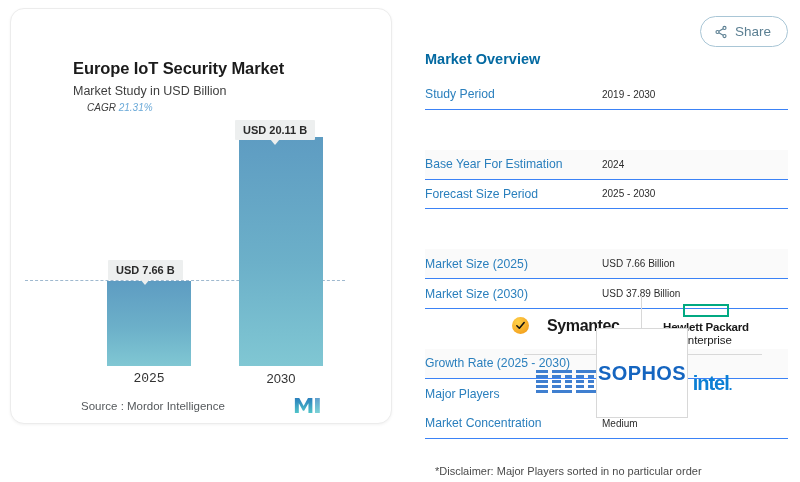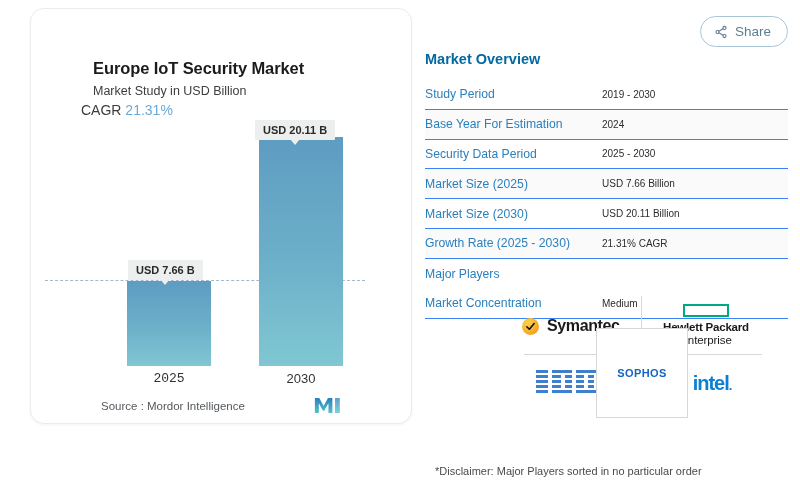--- a/index.html
+++ b/index.html
@@ -11,34 +11,33 @@
     -webkit-font-smoothing:antialiased;
   }
   .page{position:absolute;inset:0;}
 
   
   .chart-card{
     position:absolute;left:10px;top:8px;width:380px;height:414px;
     background:#ffffff;border:1px solid #ececec;border-radius:14px;
     box-shadow:0 1px 3px rgba(0,0,0,0.05);
     overflow:hidden;
-    margin-left:20px;
   }
   .chart-title{
     position:absolute;left:62px;top:50px;
     font-size:16.5px;font-weight:700;color:#1b1b1b;letter-spacing:-0.1px;
     white-space:nowrap;
   }
   .chart-sub{
     position:absolute;left:62px;top:75px;
     font-size:12.5px;color:#3d3d3d;white-space:nowrap;
   }
   .chart-cagr{
-    position:absolute;left:50px;top:93px;
-    font-size:14px;color:#3d3d3d;white-space:nowrap;
+    position:absolute;left:76px;top:93px;
+    font-size:10px;color:#3d3d3d;white-space:nowrap;font-style:italic;
   }
   .chart-cagr .val{color:#6aa9d8;}
 
   .plot{position:absolute;left:0;top:0;width:380px;height:414px;}
 
   .dashline{
     position:absolute;left:14px;top:271px;width:320px;height:0;
     border-top:1px dashed #9fb9cf;
   }
 
@@ -89,21 +88,21 @@
   .overview-title{
     position:absolute;left:425px;top:51px;
     font-size:14.5px;font-weight:700;color:#0369a1;
   }
 
   .table{position:absolute;left:425px;top:80px;width:363px;}
   .row{
     position:relative;height:28.8px;display:flex;align-items:center;
     border-bottom:1px solid #3b82f6;
   }
-  .row.alt{background:#fafafa;}
+  .row.alt{background:#fafafa;margin-top:40px;}
   .row .k{
     width:177px;flex:0 0 177px;
     font-size:12.2px;color:#2a7fbd;white-space:nowrap;
   }
   .row .v{
     font-size:10px;color:#2c2c2c;white-space:nowrap;
   }
   .row.players{border-bottom:none;height:30px;}
   .row.players .k{color:#2a7fbd;}
 
@@ -122,24 +121,24 @@
   .cell-ibm{left:8px;top:62px;width:112px;height:50px;}
   .cell-intel{left:148px;top:62px;width:112px;height:50px;}
 
   .sophos-box{
     position:absolute;left:88px;top:32px;width:90px;height:88px;
     background:#ffffff;border:1px solid #d8d8d8;
     display:flex;align-items:center;justify-content:center;
     z-index:3;
   }
   .sophos-txt{
-    font-size:11px;font-weight:700;color:#1565c0;letter-spacing:0.4px;
-  }
-
-  .symantec-wrap{display:flex;align-items:center;gap:8px;}
+    font-size:20px;font-weight:700;color:#1565c0;letter-spacing:0.4px;
+  }
+
+  .symantec-wrap{display:flex;align-items:flex-start;gap:18px;}
   .sym-mark{
     width:17px;height:17px;border-radius:50%;
     background:radial-gradient(circle at 35% 30%,#ffd24a 0%,#f5a623 70%,#e08c00 100%);
     display:flex;align-items:center;justify-content:center;
   }
   .sym-name{font-size:16px;font-weight:700;color:#1a1a1a;letter-spacing:-0.4px;}
   .sym-dot{font-size:16px;font-weight:700;color:#666;}
 
   .hpe{text-align:center;line-height:1.05;}
   .hpe-bar{
@@ -219,32 +218,32 @@
       <div class="k">Study Period</div>
       <div class="v">2019 - 2030</div>
     </div>
 
     <div class="row alt">
       <div class="k">Base Year For Estimation</div>
       <div class="v">2024</div>
     </div>
 
     <div class="row">
-      <div class="k">Security Data Period</div>
+      <div class="k">Forecast Size Period</div>
       <div class="v">2025 - 2030</div>
     </div>
 
     <div class="row alt">
       <div class="k">Market Size (2025)</div>
       <div class="v">USD 7.66 Billion</div>
     </div>
 
     <div class="row">
       <div class="k">Market Size (2030)</div>
-      <div class="v">USD 20.11 Billion</div>
+      <div class="v">USD 37.89 Billion</div>
     </div>
 
     <div class="row alt">
       <div class="k">Growth Rate (2025 - 2030)</div>
       <div class="v">21.31% CAGR</div>
     </div>
 
     <div class="row players">
       <div class="k">Major Players</div>
     </div>

